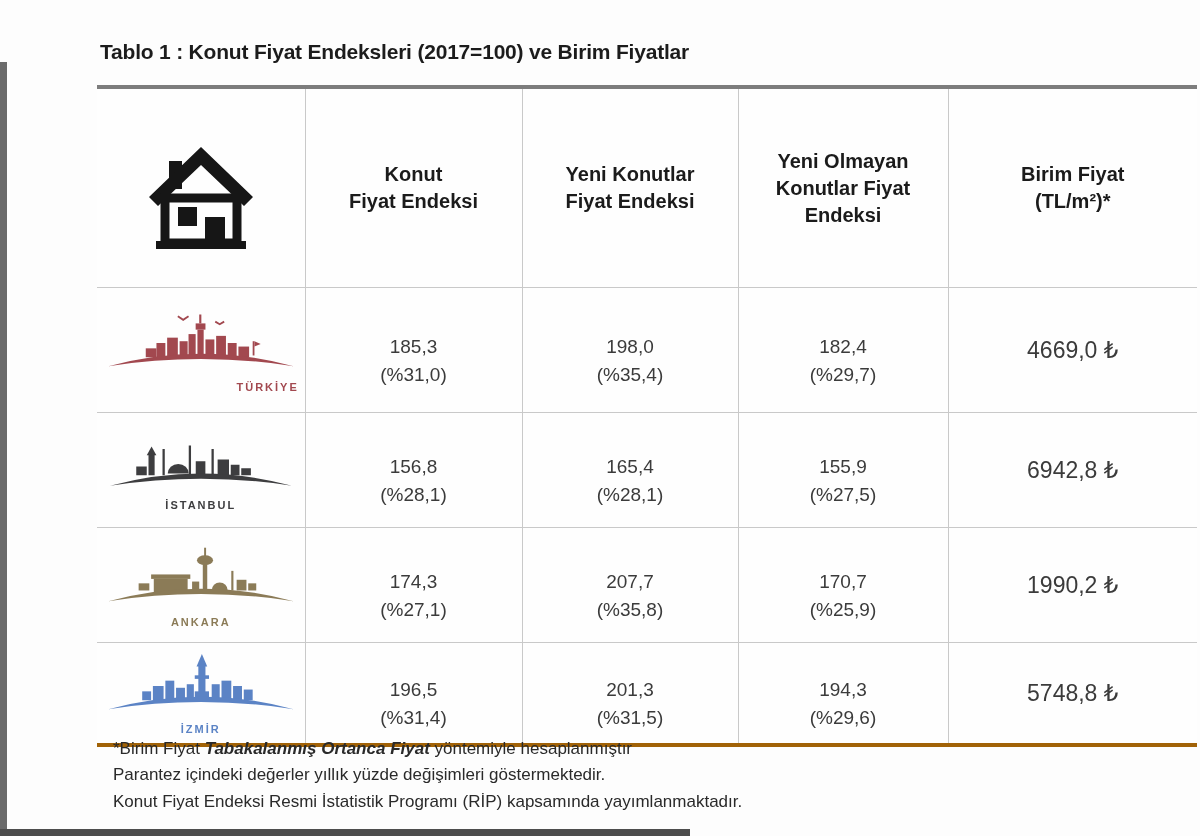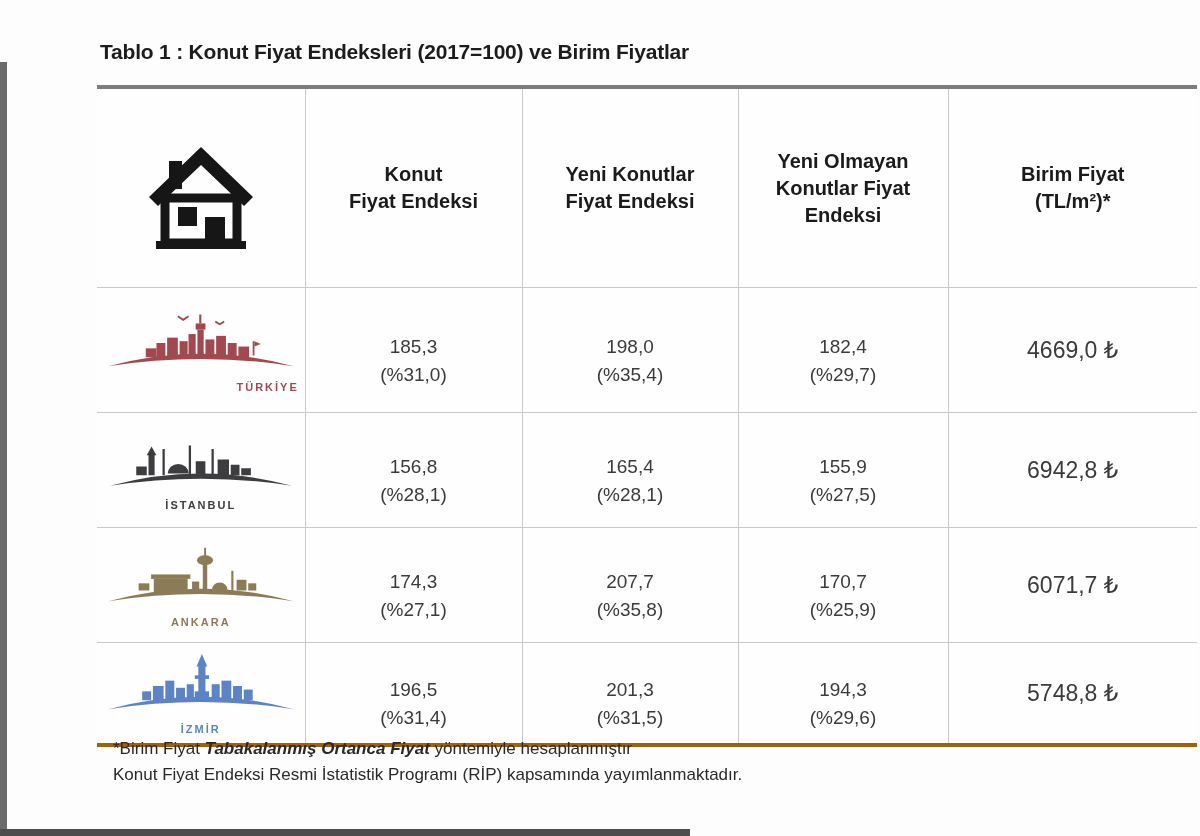--- a/index.html
+++ b/index.html
@@ -215,21 +215,21 @@
             <div>(%35,8)</div>
           </div>
     </td>
     <td>
       <div class="val">
             <div>170,7</div>
             <div>(%25,9)</div>
           </div>
     </td>
     <td>
-      <span class="unit">6071,7 ₺</span>
+      <span class="unit">1990,2 ₺</span>
     </td>
   </tr>
 
   <tr class="row-4">
     <td>
       <span class="city-wrap" style="color: rgb(91, 131, 197);">
         <svg width="196" height="72" viewBox="0 0 220 80">
           <path d="M105 18 L111 4 L117 18 Z" fill="currentColor"></path>
           <rect x="107" y="16" width="8" height="40" fill="currentColor"></rect>
           <rect x="103" y="28" width="16" height="4" fill="currentColor"></rect>
@@ -268,14 +268,15 @@
     </td>
     <td>
       <span class="unit">5748,8 ₺</span>
     </td>
   </tr>
 </tbody>
   </table>
 
 <div class="footnotes">
   <div><span>*Birim Fiyat </span><span class="em">Tabakalanmış Ortanca Fiyat</span><span> yöntemiyle hesaplanmıştır</span></div>
+  <div>Parantez içindeki değerler yıllık yüzde değişimleri göstermektedir.</div>
   <div>Konut Fiyat Endeksi Resmi İstatistik Programı (RİP) kapsamında yayımlanmaktadır.</div>
 </div>
 
 </body></html>

